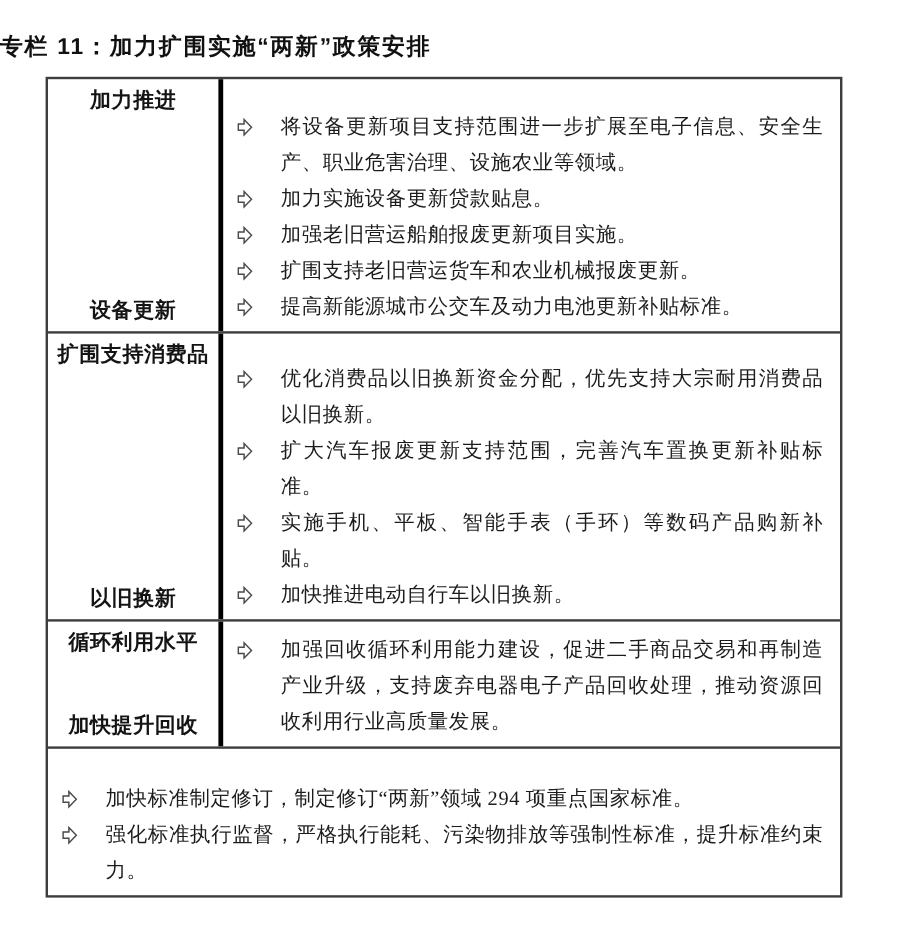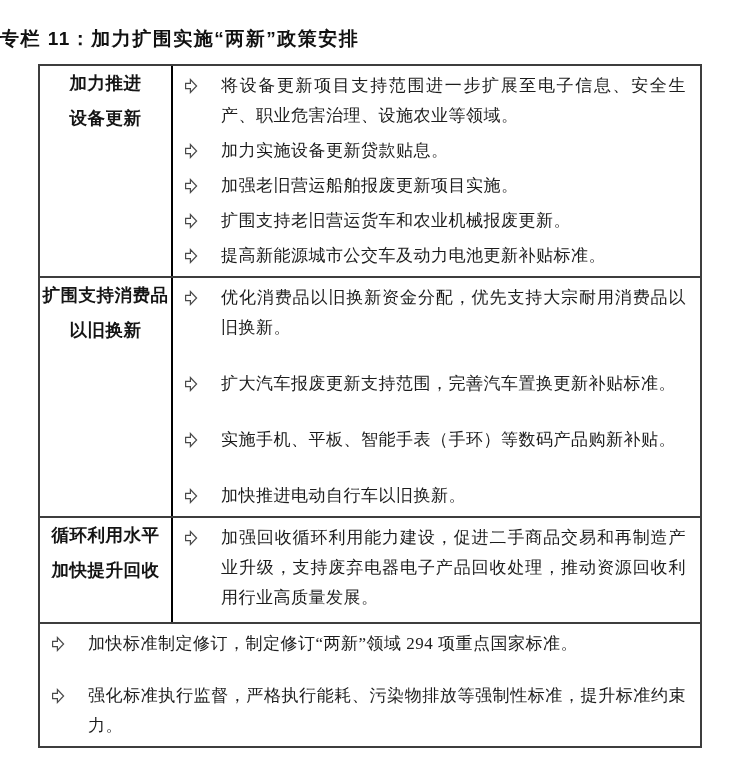--- a/index.html
+++ b/index.html
@@ -33,42 +33,42 @@
     flex-direction: column;
     background: #ffffff;
   }
   .row { display: flex; flex: none; }
   .row + .row { border-top: 2px solid #3d3d3d; }
   .row:nth-child(1) { height: 210px; }
   .row:nth-child(2) { height: 238px; }
   .row:nth-child(3) { height: 104px; }
   .row:nth-child(4) { flex: 1; }
   .label-cell {
-    width: 133px;
+    width: 146px;
     flex: none;
-    border-right: 2px solid #000000;
+    border-right: 4px solid #000000;
     box-sizing: border-box;
     display: flex;
     flex-direction: column;
     align-items: center;
-    justify-content: flex-start;
+    justify-content: space-between;
     font-family: "Liberation Sans", "DejaVu Sans", sans-serif;
     font-weight: bold;
     font-size: 17.5px;
     line-height: 35px;
     letter-spacing: 0.5px;
     color: #141414;
     text-align: center;
   }
   .content-cell {
     flex: 1;
     box-sizing: border-box;
     display: flex;
     flex-direction: column;
-    justify-content: space-between;
+    justify-content: flex-end;
     padding: 5px 14px 5px 11px;
   }
   .item { display: flex; }
   .item .arrow { flex: 0 0 15px; padding-top: 7px; margin-right: 22px; }
   .arrow svg { display: block; width: 14px; height: 16px; }
   .item .text {
     flex: 1;
     font-size: 17px;
     line-height: 30px;
     text-align: justify;

